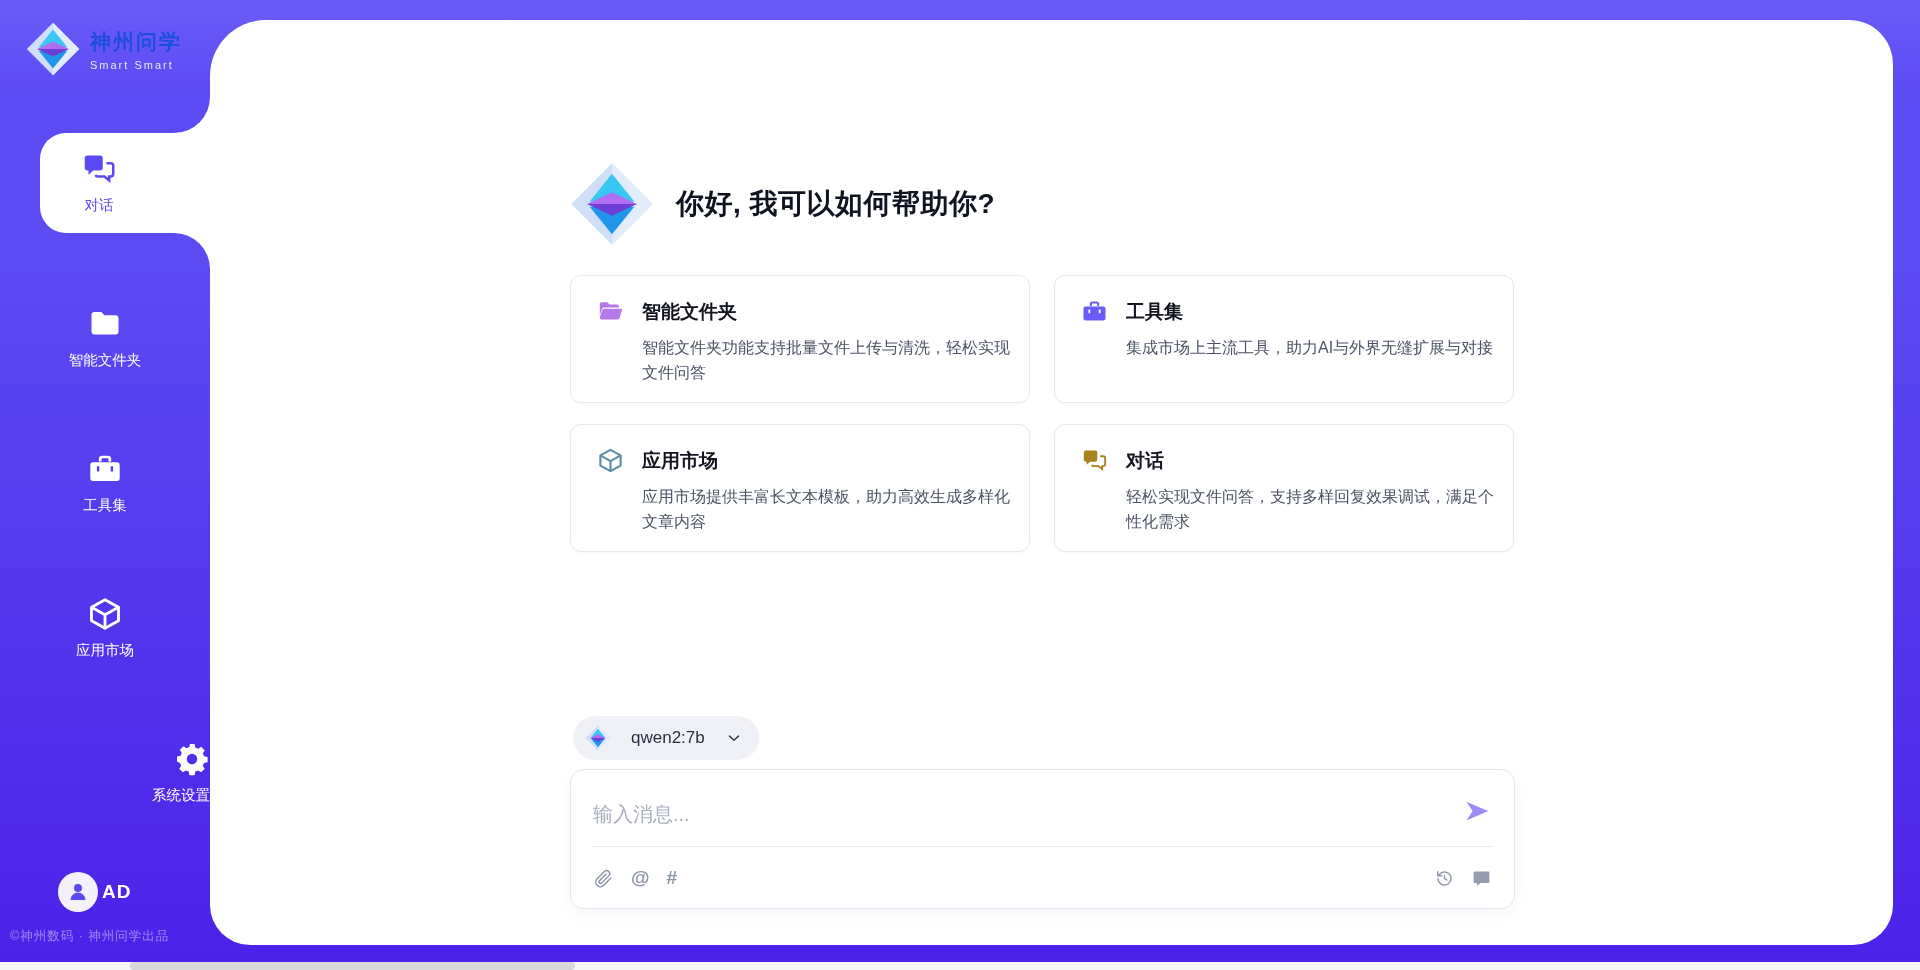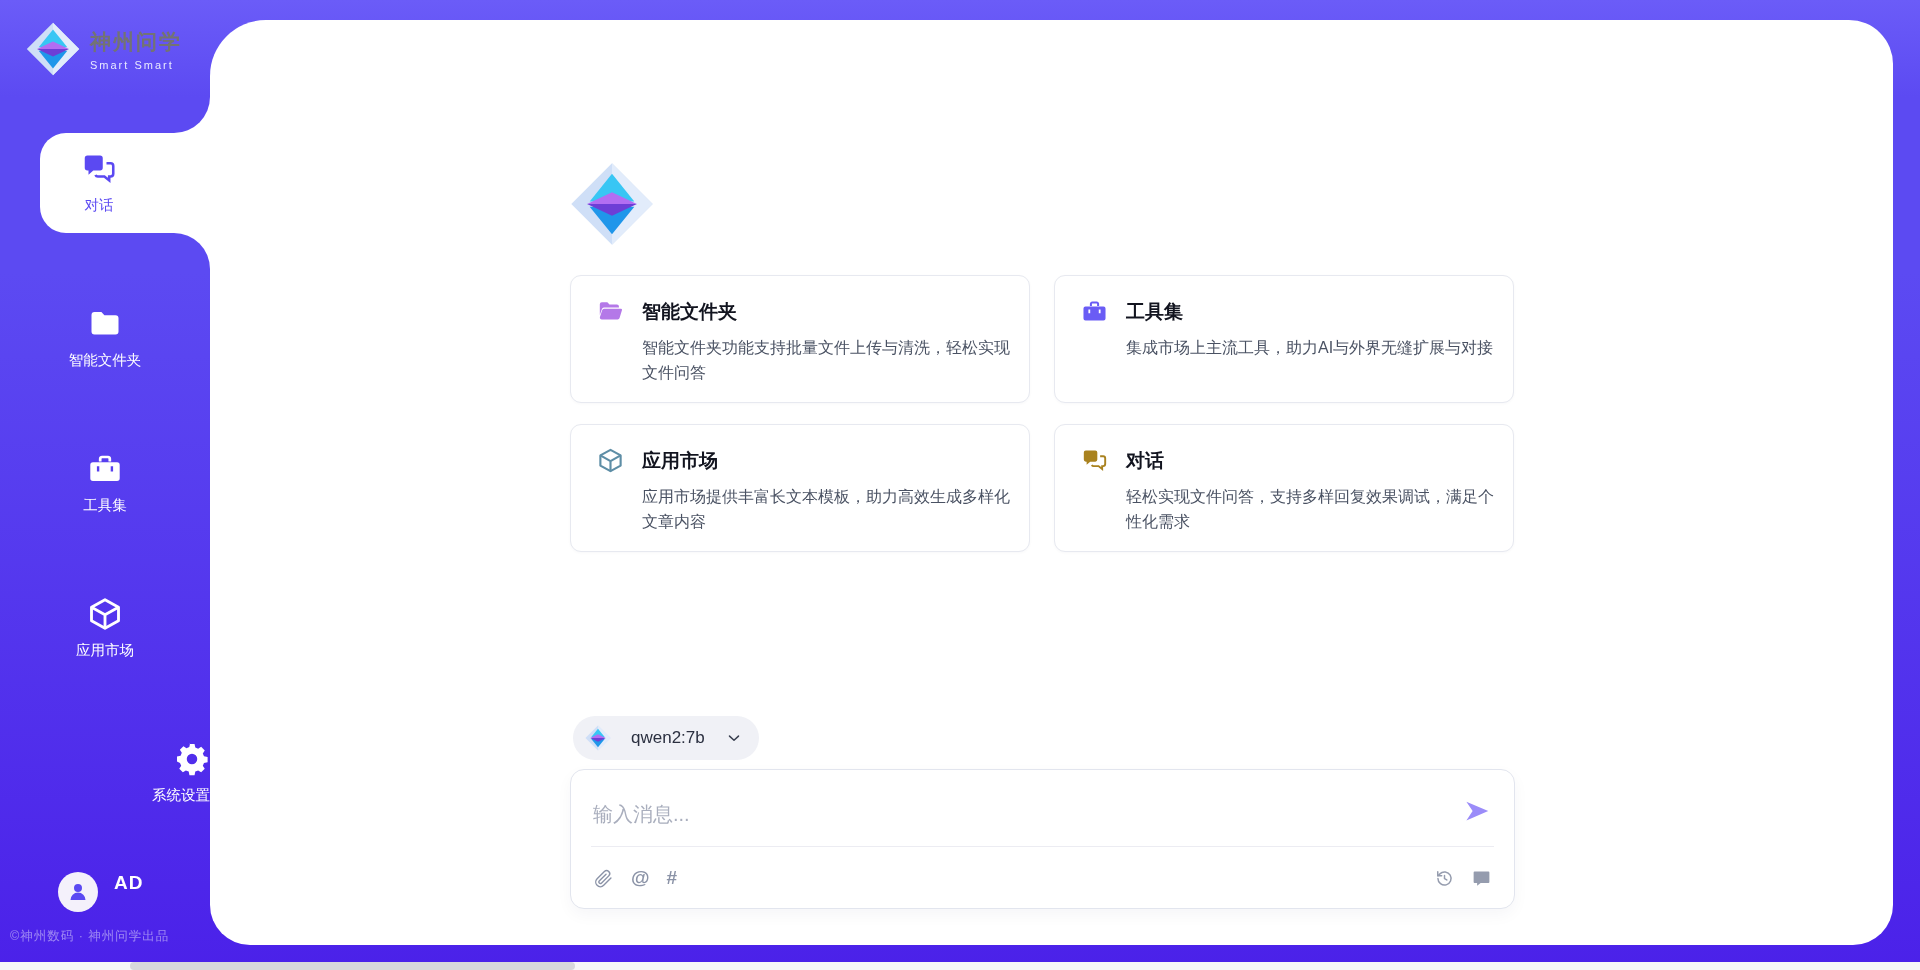--- a/index.html
+++ b/index.html
@@ -15,21 +15,21 @@
     position:absolute; left:210px; top:20px; width:1683px; height:925px;
     background:#ffffff;
     border-radius:56px 44px 40px 40px;
   }
 
   
   .sidebar { position:absolute; left:0; top:0; width:210px; height:970px; }
 
   .logo-block { position:absolute; left:26px; top:22px; display:flex; align-items:center; gap:10px; }
   .logo-block svg { width:54px; height:54px; }
-  .brand-name { color:#737373; font-size:21px; font-weight:bold; letter-spacing:2px; }
+  .brand-name { color:#1d4ed8; font-size:21px; font-weight:bold; letter-spacing:2px; }
   .brand-sub { color:#e8e9ff; font-size:11px; letter-spacing:2px; margin-top:3px; }
 
   .nav-item {
     position:absolute; left:0; width:210px; height:100px;
     display:flex; flex-direction:column; align-items:center; justify-content:center; gap:9px;
     color:#ffffff; cursor:pointer;
   }
   .nav-item svg { width:36px; height:36px; }
   .nav-label { font-size:14.5px; }
 
@@ -37,21 +37,21 @@
     left:40px; width:170px; background:#ffffff; border-radius:26px 0 0 26px;
     color:#5b49f2; padding-right:52px;
   }
   .nav-item.active .nav-label { color:#5b49f2; }
 
   .fillet { position:absolute; left:174px; width:36px; height:36px; background:#ffffff; }
   .fillet::before { content:""; position:absolute; inset:0; background:#5c4af2; }
   .fillet.top { top:97px; } .fillet.top::before { border-bottom-right-radius:100%; }
   .fillet.bottom { top:233px; } .fillet.bottom::before { border-top-right-radius:100%; }
 
-  .user-row { position:absolute; left:58px; top:872px; display:flex; gap:16px; }
+  .user-row { position:absolute; left:58px; top:872px; display:flex; align-items:center; gap:4px; }
   .avatar { width:40px; height:40px; border-radius:50%; background:#f4f1fb; display:flex; align-items:center; justify-content:center; }
   .avatar svg { width:24px; height:24px; color:#5b49f2; }
   .user-name { color:#ffffff; font-size:19px; font-weight:bold; letter-spacing:1px; }
 
   .sidebar-footer { position:absolute; left:10px; top:928px; color:rgba(255,255,255,0.45); font-size:12.5px; letter-spacing:1px; }
 
   
   .greeting { position:absolute; left:360px; top:142px; display:flex; align-items:center; gap:22px; }
   .greeting svg { width:84px; height:84px; }
   .greeting h1 { font-size:28px; font-weight:800; color:#101320; letter-spacing:0.5px; }
@@ -149,20 +149,21 @@
     </symbol>
   </defs>
 </svg>
 
 <div class="main-panel">
 
   <div class="greeting">
     <svg>
         <use href="#sym-diamond"></use>
       </svg>
+    <h1>你好, 我可以如何帮助你?</h1>
   </div>
 
   <div class="cards">
     <div class="card">
       <div class="card-head">
         <svg style="color: rgb(180, 120, 232);">
             <use href="#sym-folder-open"></use>
           </svg>
         <div class="card-title">智能文件夹</div>
       </div>

